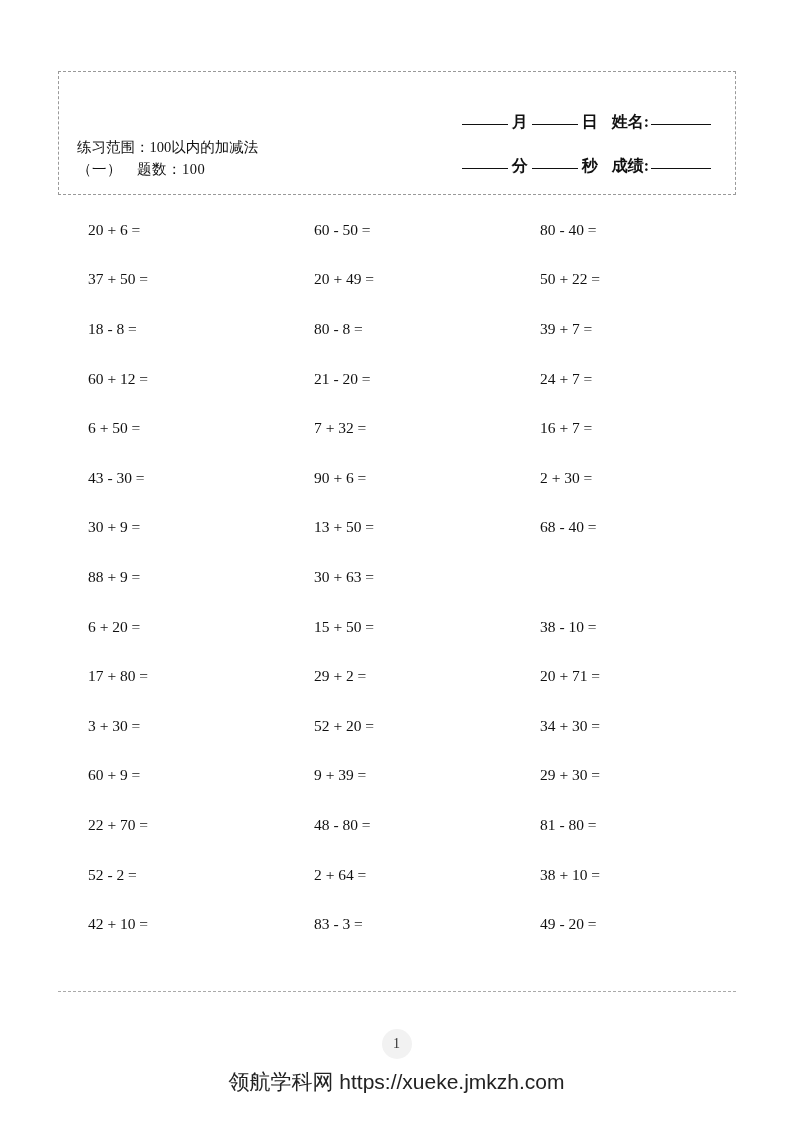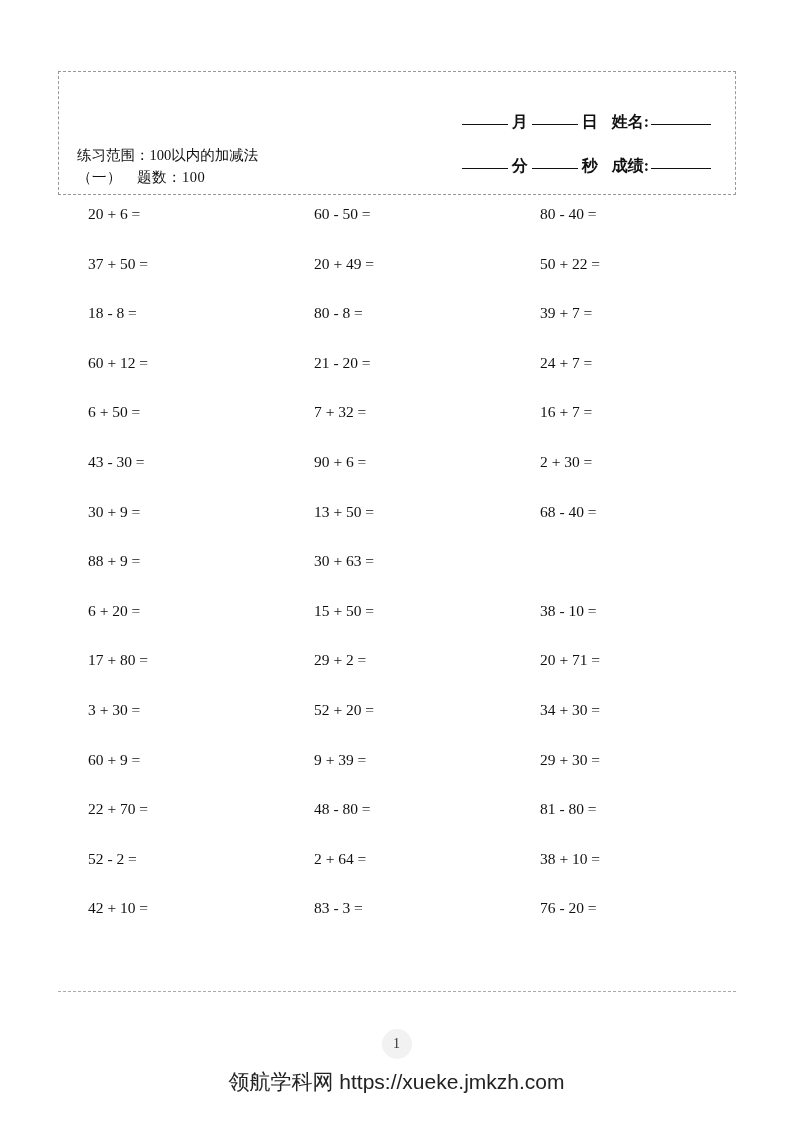--- a/index.html
+++ b/index.html
@@ -27,21 +27,21 @@
     left: 58px;
     top: 71px;
     width: 678px;
     height: 124px;
     border: 1px dashed #999;
     box-sizing: border-box;
   }
   .header-left {
     position: absolute;
     left: 18px;
-    top: 72px;
+    top: 64px;
     font-size: 14.5px;
     line-height: 22px;
     color: #111;
     font-family: "Liberation Serif", serif;
   }
   .header-left .line2 {
     letter-spacing: 0.5px;
   }
   .header-right {
     position: absolute;
@@ -81,20 +81,21 @@
   
   .grid {
     position: absolute;
     left: 58px;
     top: 205px;
     width: 678px;
   }
   .row {
     display: flex;
     height: 49.6px;
+    align-items: center;
   }
   .cell {
     width: 226px;
     box-sizing: border-box;
     font-size: 15.5px;
     color: #111;
     font-family: "Liberation Serif", serif;
     padding-left: 30px;
     white-space: nowrap;
   }
@@ -222,21 +223,21 @@
       <div class="cell">81 - 80 =</div>
     </div>
     <div class="row">
       <div class="cell">52 - 2 =</div>
       <div class="cell">2 + 64 =</div>
       <div class="cell">38 + 10 =</div>
     </div>
     <div class="row">
       <div class="cell">42 + 10 =</div>
       <div class="cell">83 - 3 =</div>
-      <div class="cell">76 - 20 =</div>
+      <div class="cell">49 - 20 =</div>
     </div>
   </div>
 
   <div class="footer-rule"></div>
 
   <div class="page-number">
     <span class="circle">1</span>
   </div>
 
   <div class="watermark">领航学科网 https://xueke.jmkzh.com</div>

